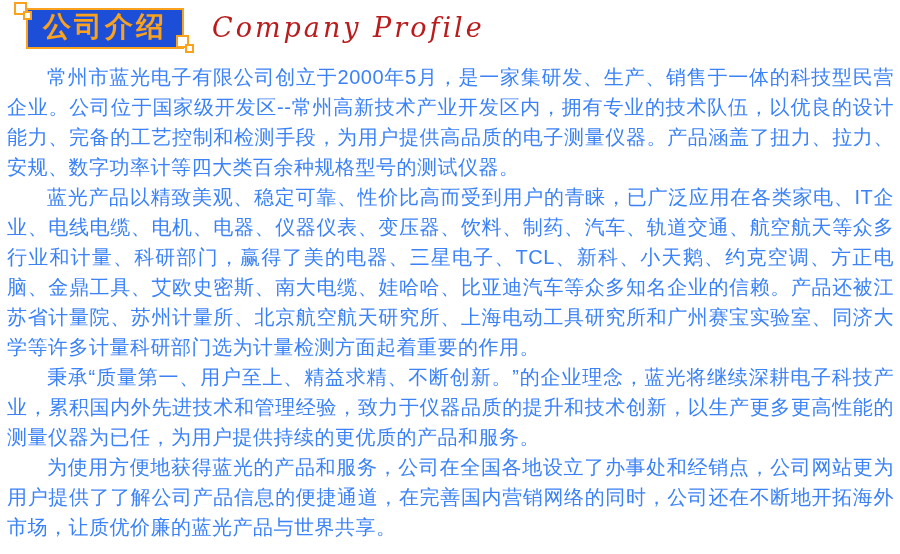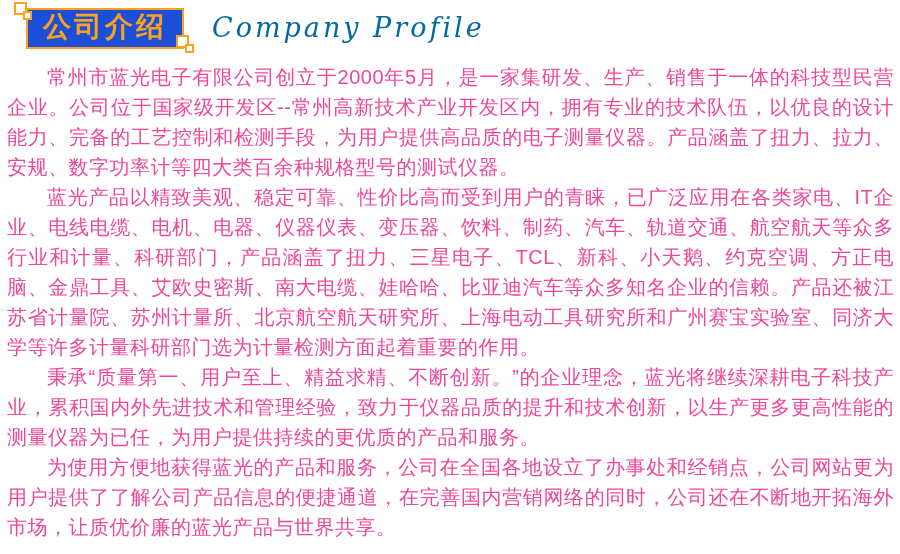--- a/index.html
+++ b/index.html
@@ -53,32 +53,32 @@
     border: 2px solid #FAA21E;
     background: #ffffff;
     right: -7px;
     bottom: -7px;
   }
   .orn-tl { top: -8px; left: -14px; }
   .orn-br { bottom: -1px; right: -7px; }
   .title-en {
     font-family: "DejaVu Serif", "Liberation Serif", serif;
     font-style: italic;
-    color: #0369a1;
+    color: #b91c1c;
     font-size: 27px;
     letter-spacing: 3px;
     margin-left: 28px;
     margin-top: 5px;
     white-space: nowrap;
   }
   .content {
     padding: 3px 6px 0 7px;
     font-size: 20px;
     line-height: 30px;
-    color: #ec4899;
+    color: #3b82f6;
     text-align: justify;
     letter-spacing: 0.5px;
   }
   .content p {
     margin: 0;
     text-indent: 2em;
   }
 </style>
 </head>
 <body>
@@ -87,16 +87,16 @@
   <div class="title-frame">
     <span class="orn orn-tl"></span>
     <span class="title-cn">公司介绍</span>
     <span class="orn orn-br"></span>
   </div>
   <div class="title-en">Company  Profile</div>
 </div>
 
 <div class="content">
   <p>常州市蓝光电子有限公司创立于2000年5月，是一家集研发、生产、销售于一体的科技型民营企业。公司位于国家级开发区--常州高新技术产业开发区内，拥有专业的技术队伍，以优良的设计能力、完备的工艺控制和检测手段，为用户提供高品质的电子测量仪器。产品涵盖了扭力、拉力、安规、数字功率计等四大类百余种规格型号的测试仪器。</p>
-  <p>蓝光产品以精致美观、稳定可靠、性价比高而受到用户的青睐，已广泛应用在各类家电、IT企业、电线电缆、电机、电器、仪器仪表、变压器、饮料、制药、汽车、轨道交通、航空航天等众多行业和计量、科研部门，产品涵盖了扭力、三星电子、TCL、新科、小天鹅、约克空调、方正电脑、金鼎工具、艾欧史密斯、南大电缆、娃哈哈、比亚迪汽车等众多知名企业的信赖。产品还被江苏省计量院、苏州计量所、北京航空航天研究所、上海电动工具研究所和广州赛宝实验室、同济大学等许多计量科研部门选为计量检测方面起着重要的作用。</p>
+  <p>蓝光产品以精致美观、稳定可靠、性价比高而受到用户的青睐，已广泛应用在各类家电、IT企业、电线电缆、电机、电器、仪器仪表、变压器、饮料、制药、汽车、轨道交通、航空航天等众多行业和计量、科研部门，赢得了美的电器、三星电子、TCL、新科、小天鹅、约克空调、方正电脑、金鼎工具、艾欧史密斯、南大电缆、娃哈哈、比亚迪汽车等众多知名企业的信赖。产品还被江苏省计量院、苏州计量所、北京航空航天研究所、上海电动工具研究所和广州赛宝实验室、同济大学等许多计量科研部门选为计量检测方面起着重要的作用。</p>
   <p>秉承“质量第一、用户至上、精益求精、不断创新。”的企业理念，蓝光将继续深耕电子科技产业，累积国内外先进技术和管理经验，致力于仪器品质的提升和技术创新，以生产更多更高性能的测量仪器为已任，为用户提供持续的更优质的产品和服务。</p>
   <p>为使用方便地获得蓝光的产品和服务，公司在全国各地设立了办事处和经销点，公司网站更为用户提供了了解公司产品信息的便捷通道，在完善国内营销网络的同时，公司还在不断地开拓海外市场，让质优价廉的蓝光产品与世界共享。</p>
 </div>
 
 </body></html>

